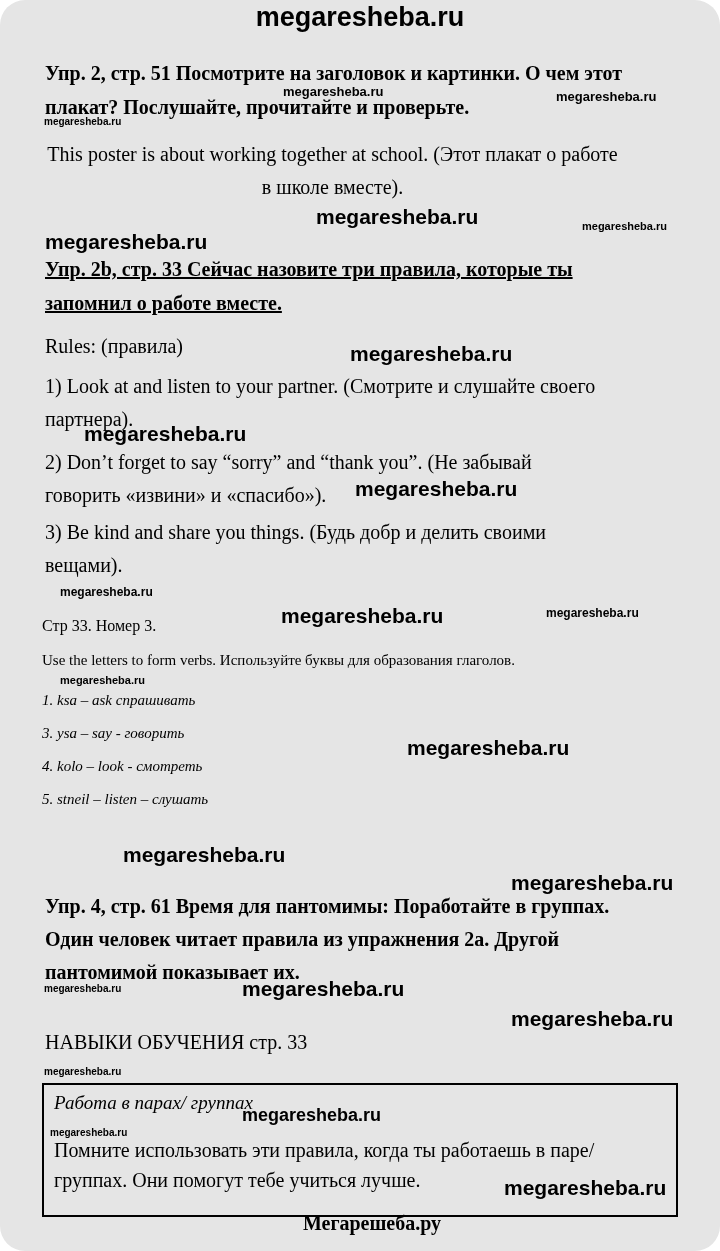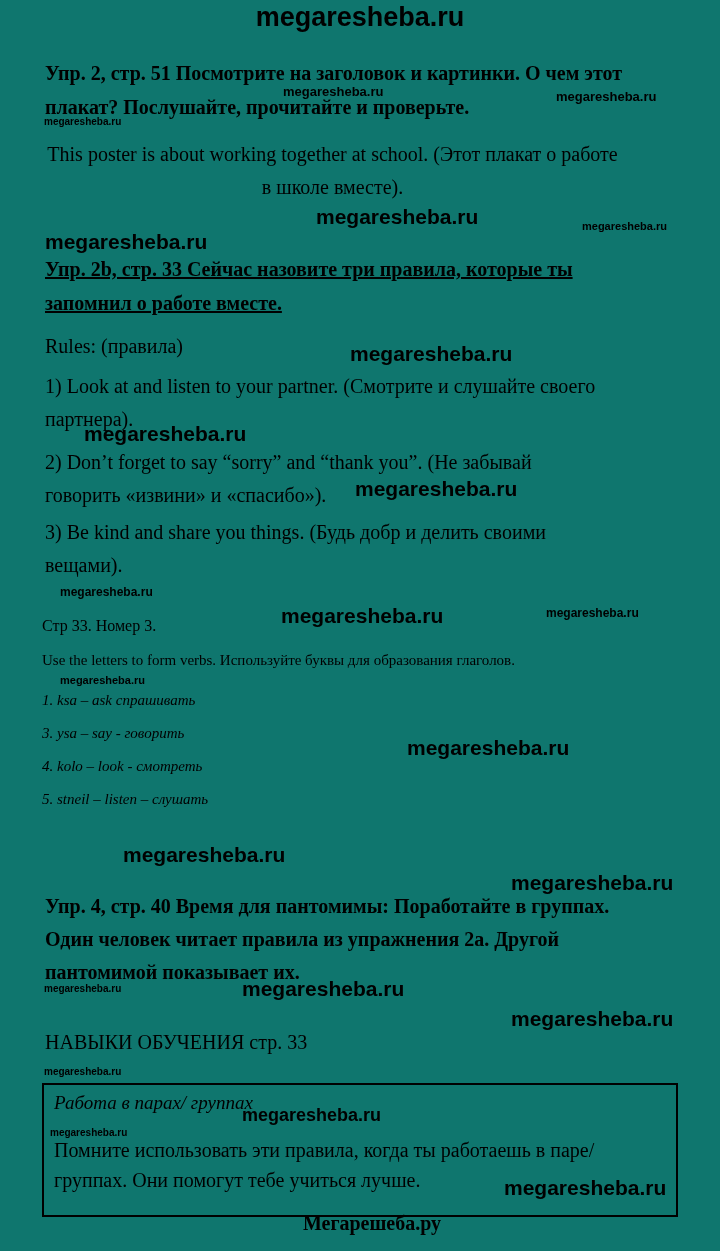--- a/index.html
+++ b/index.html
@@ -2,24 +2,25 @@
 <html><head>
 <meta charset="utf-8">
 <style>
   * { margin:0; padding:0; box-sizing:border-box; }
   html,body { background:#ffffff; }
   .page {
     position:relative;
     width:720px;
     height:1251px;
     margin:0 auto;
-    background:#0f766e;
+    background:#e5e5e5;
     color:#000;
     font-family:"Liberation Serif", serif;
     overflow:hidden;
+    border-radius:25px;
   }
   .site-header {
     position:absolute; top:2px; left:0; width:100%;
     text-align:center;
     font-family:"Liberation Sans", sans-serif;
     font-weight:bold; font-size:27px;
   }
   .wm {
     position:absolute;
     font-family:"Liberation Sans", sans-serif;
@@ -91,21 +92,21 @@
 
   <div class="body-text ex3-title">Стр 33. Номер 3.</div>
   <div class="body-text ex3-instruction">Use the letters to form verbs. Используйте буквы для образования глаголов.</div>
   <div class="ex3-items">
     <div class="verb-item">1. ksa – ask спрашивать</div>
     <div class="verb-item">3. ysa – say - говорить</div>
     <div class="verb-item">4. kolo – look - смотреть</div>
     <div class="verb-item">5. stneil – listen – слушать</div>
   </div>
 
-  <div class="heading-bold ex4-title">Упр. 4, стр. 40 Время для пантомимы: Поработайте в группах. Один человек читает правила из упражнения 2а. Другой пантомимой показывает их.</div>
+  <div class="heading-bold ex4-title">Упр. 4, стр. 61 Время для пантомимы: Поработайте в группах. Один человек читает правила из упражнения 2а. Другой пантомимой показывает их.</div>
 
   <div class="body-text skills-heading">НАВЫКИ ОБУЧЕНИЯ стр. 33</div>
   <div class="skills-box">
     <div class="skills-box-title">Работа в парах/ группах</div>
     <div class="skills-box-text">Помните использовать эти правила, когда ты работаешь в паре/ группах. Они помогут тебе учиться лучше.</div>
   </div>
 
   <div class="site-footer">Мегарешеба.ру</div>
 
   <span class="wm" style="left:283px;top:84px;font-size:13px">megaresheba.ru</span>

